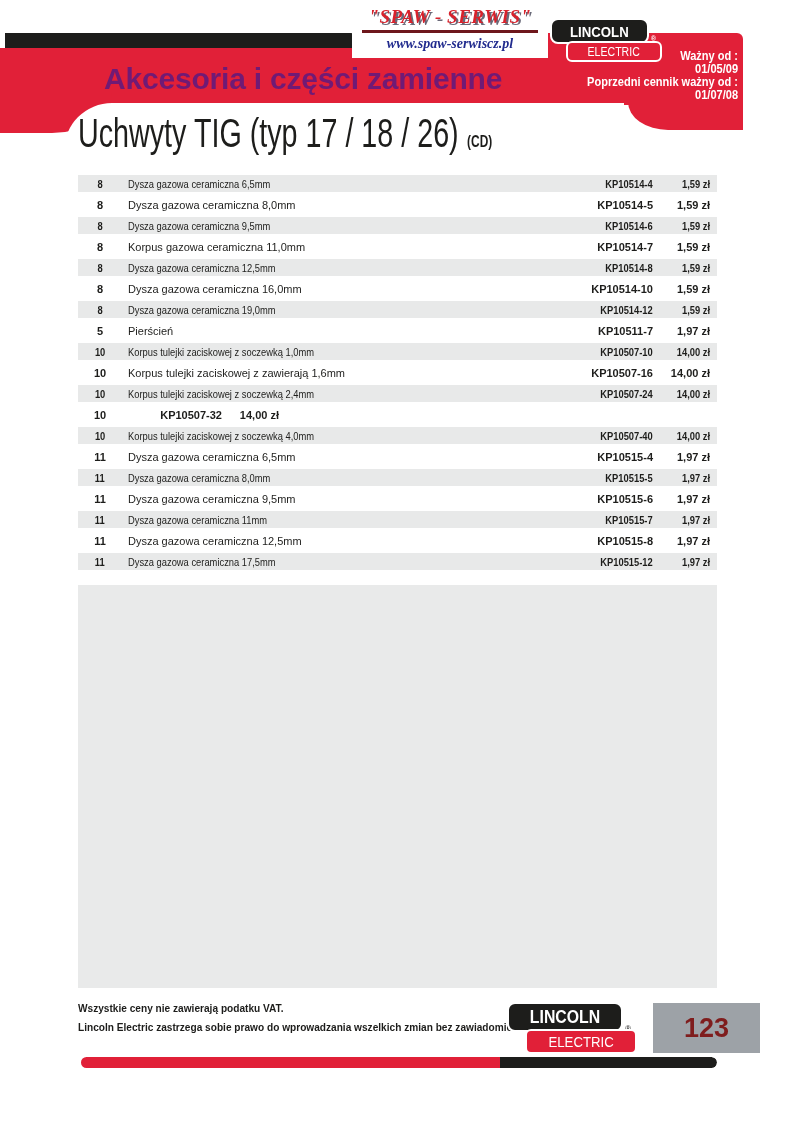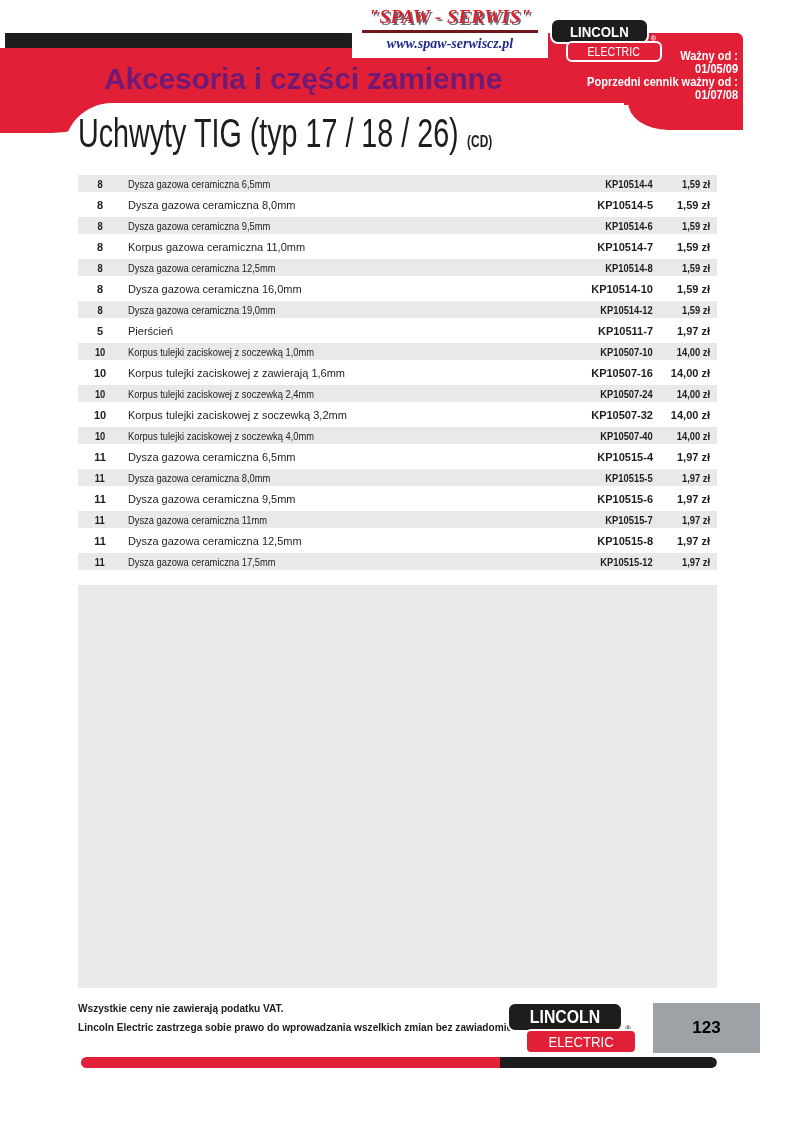--- a/index.html
+++ b/index.html
@@ -77,21 +77,21 @@
   .c-price{width:57px;text-align:right;font-weight:bold;}
   .row.shaded .c-ref span{transform:scaleX(0.85);transform-origin:50% 50%;}
   .row.shaded .c-desc span{transform:scaleX(0.85);transform-origin:0 50%;}
   .row.shaded .c-part span,.row.shaded .c-price span{transform:scaleX(0.85);transform-origin:100% 50%;}
 
   
   .empty-panel{left:78px;top:585px;width:639px;height:403px;background:var(--panel_gray);}
   .footer-notes{left:78px;top:999px;font-size:11.5px;font-weight:600;line-height:19px;
                 transform:scaleX(0.88);transform-origin:0 0;}
   .page-badge{left:653px;top:1003px;width:107px;height:50px;background:var(--pagebox_gray);
-              color:#000000;font-weight:bold;font-size:17px;display:flex;align-items:center;
+              color:#7f1d1d;font-weight:bold;font-size:27px;display:flex;align-items:center;
               justify-content:center;}
   .bottom-bar{left:81px;top:1057px;width:636px;height:11px;border-radius:6px;overflow:hidden;
               display:flex;}
   .bottom-bar .red-seg{width:419px;height:100%;background:var(--accent_red);}
   .bottom-bar .black-seg{flex:1;height:100%;background:var(--ink_black);border-radius:0 6px 6px 0;}
 </style>
 </head>
 <body>
 
 <div class="page">
@@ -204,21 +204,20 @@
 
     <div class="row shaded">
       <div class="cell c-ref"><span>10</span></div>
       <div class="cell c-desc"><span>Korpus tulejki zaciskowej z soczewką 2,4mm</span></div>
       <div class="cell c-part"><span>KP10507-24</span></div>
       <div class="cell c-price"><span>14,00 zł</span></div>
     </div>
 
     <div class="row">
       <div class="cell c-ref"><span>10</span></div>
-      <div class="cell c-desc"><span>Korpus tulejki zaciskowej z soczewką 3,2mm</span></div>
       <div class="cell c-part"><span>KP10507-32</span></div>
       <div class="cell c-price"><span>14,00 zł</span></div>
     </div>
 
     <div class="row shaded">
       <div class="cell c-ref"><span>10</span></div>
       <div class="cell c-desc"><span>Korpus tulejki zaciskowej z soczewką 4,0mm</span></div>
       <div class="cell c-part"><span>KP10507-40</span></div>
       <div class="cell c-price"><span>14,00 zł</span></div>
     </div>

